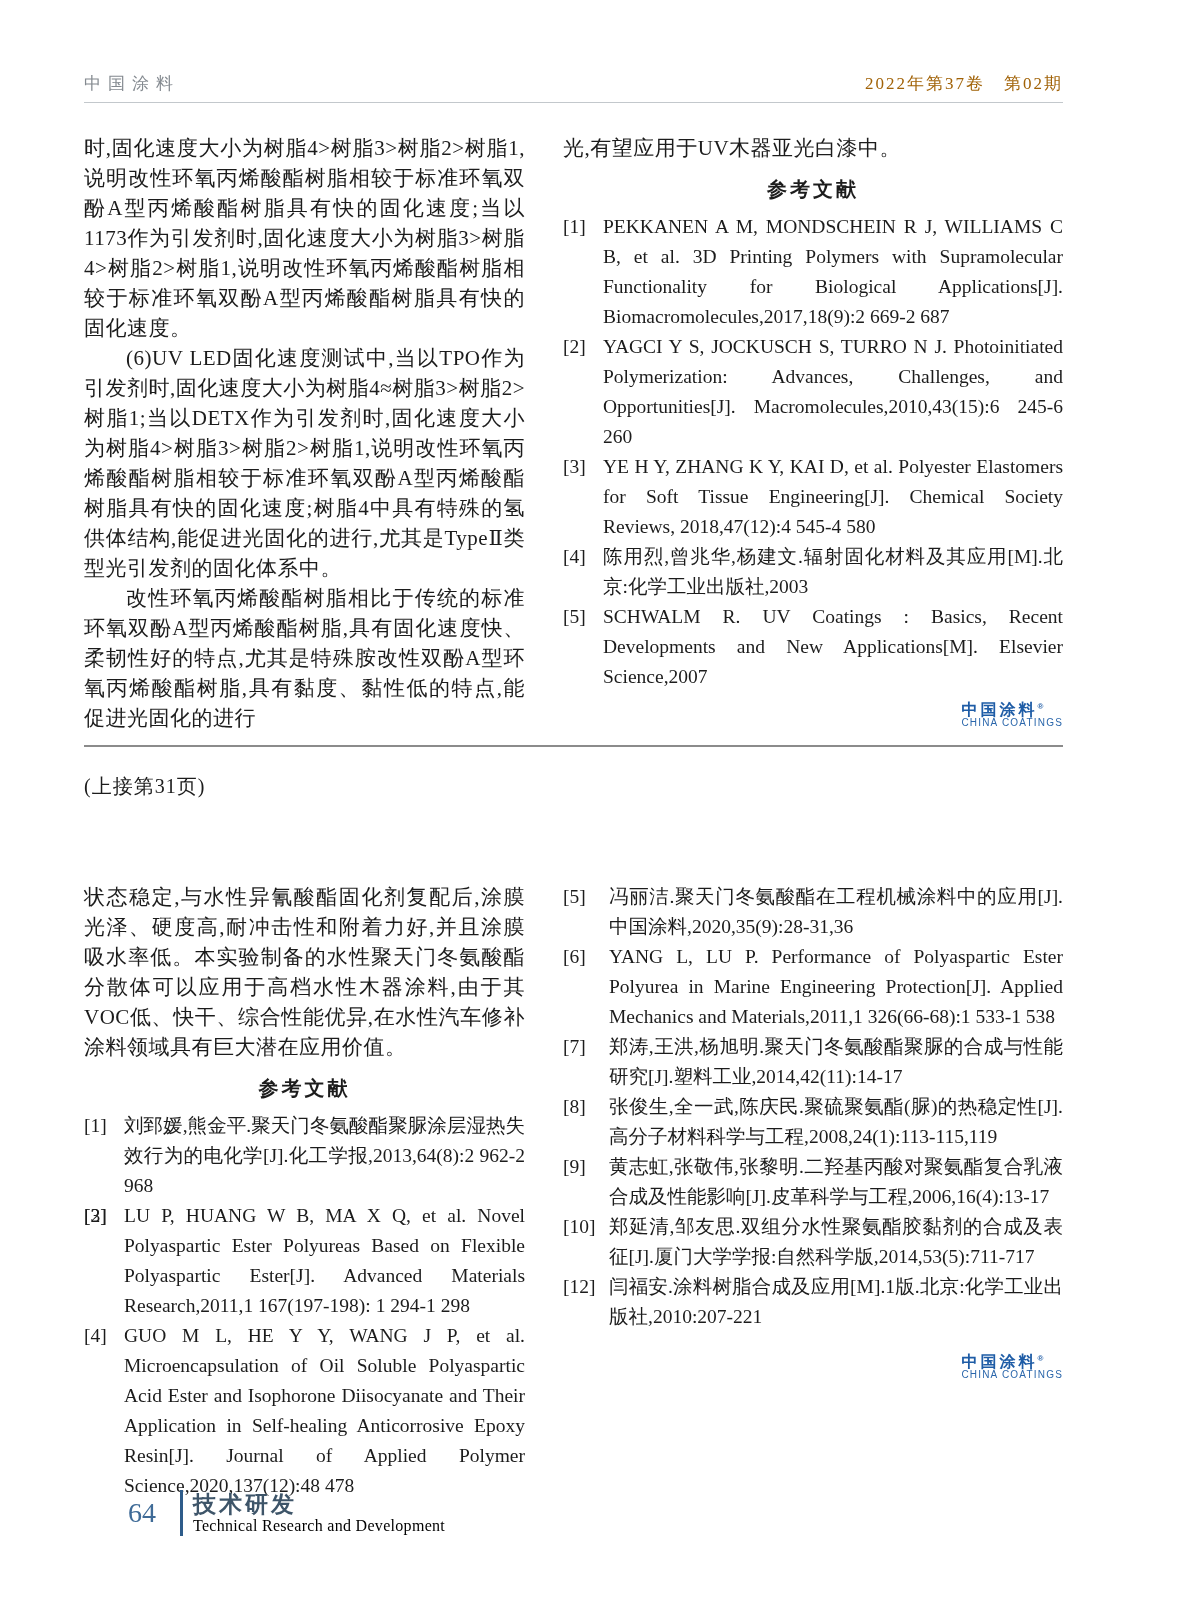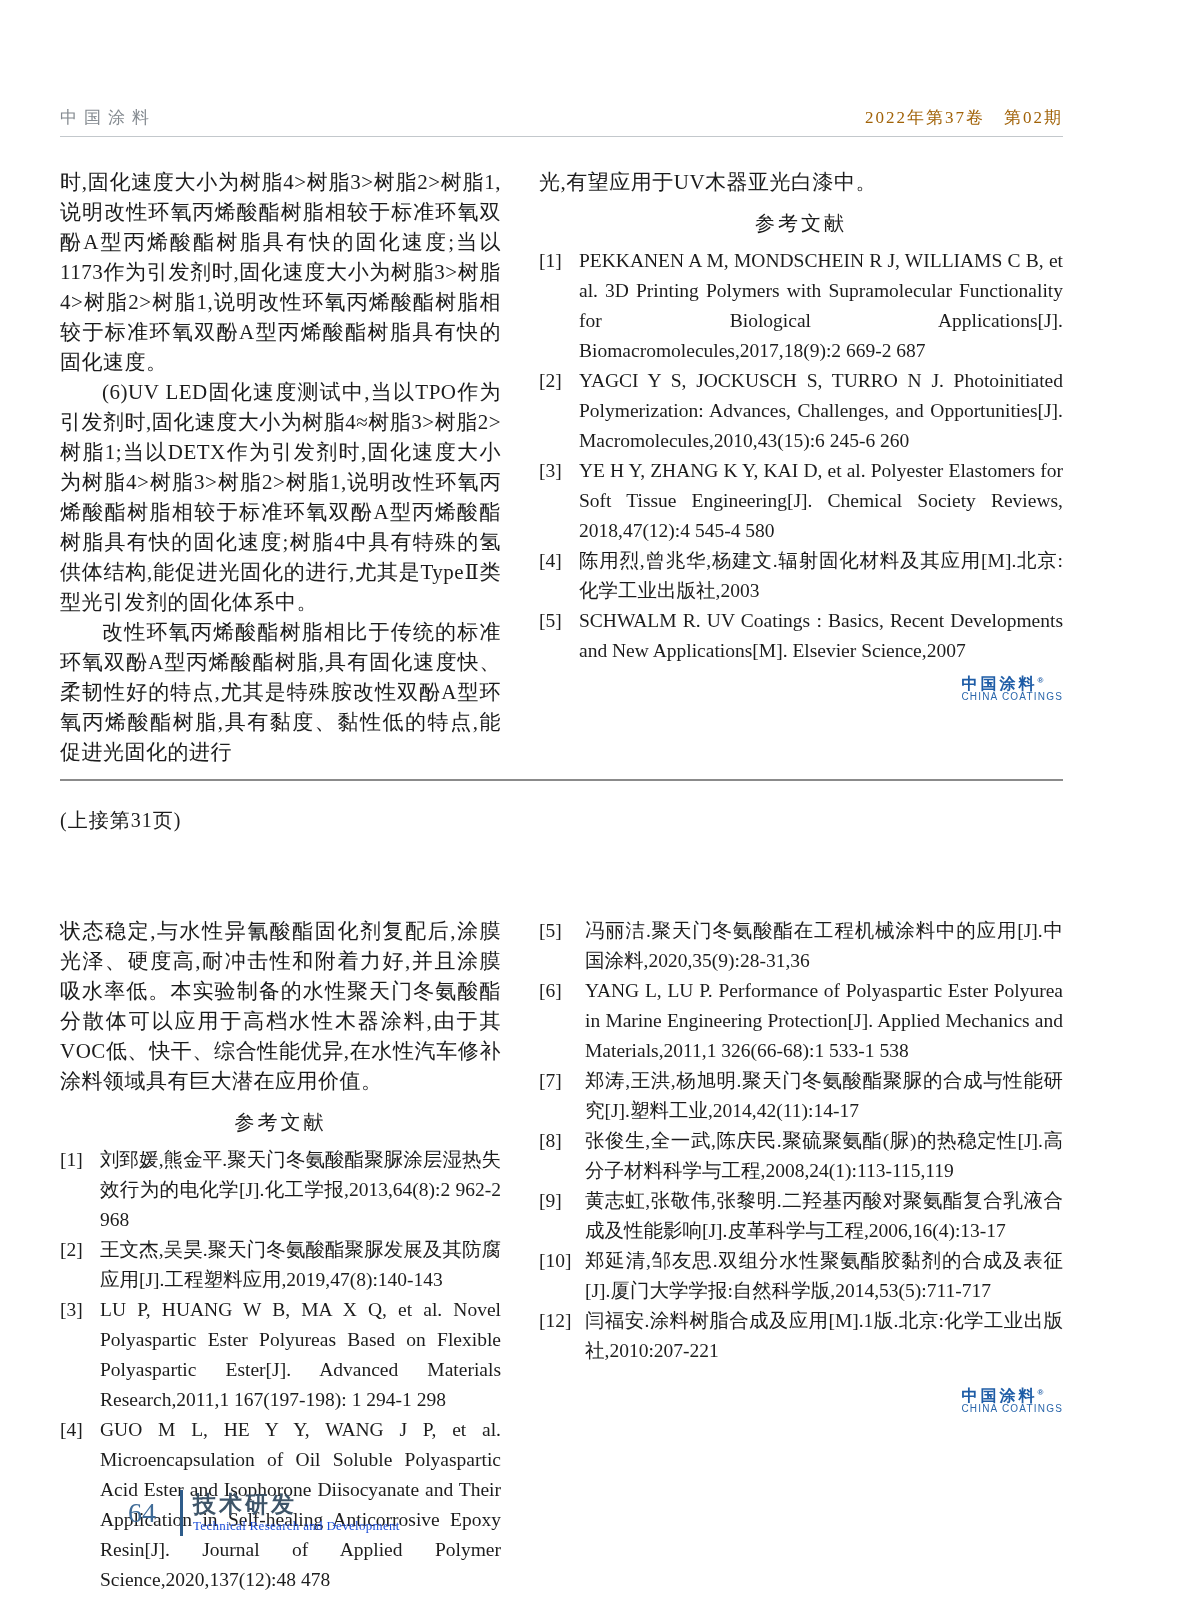--- a/index.html
+++ b/index.html
@@ -1,21 +1,21 @@
 <!DOCTYPE html>
 <html><head>
 <meta charset="utf-8">
 <style>
   html,body { margin:0; padding:0; }
   body {
     width:1187px; height:1600px; position:relative;
     background:#ffffff; color:#1c1c1c;
     font-family:"Liberation Serif","DejaVu Serif",serif;
   }
-  .page-inner { padding-left:60px; padding-right:124px;margin-top:34px; }
+  .page-inner { padding-left:84px; padding-right:124px; }
 
   
   .page-header {
     display:flex; justify-content:space-between; align-items:flex-end;
     padding-top:74px; padding-bottom:8px;
     border-bottom:1px solid #c3c8cc;
   }
   .journal-name { font-size:17px; line-height:20px; color:#848a90; letter-spacing:7px; }
   .issue-info   { font-size:17px; line-height:20px; color:#a16207; letter-spacing:2px; }
 
@@ -28,21 +28,21 @@
 
   
   .body-par {
     margin:0; font-size:21px; line-height:30px;
     text-align:justify; letter-spacing:0.5px;
   }
   .indent { text-indent:2em; }
 
   
   .refs-title {
-    font-weight:normal; text-align:center; font-size:20px;
+    font-weight:bold; text-align:center; font-size:20px;
     margin:13px 0 9px 0; letter-spacing:3px;
   }
   .ref {
     position:relative; padding-left:40px;
     font-size:19.5px; line-height:30px; text-align:justify;
   }
   .ref .num { position:absolute; left:0; top:0; }
   .gutter-wide .ref { padding-left:46px; }
 
   
@@ -72,21 +72,21 @@
   .page-num {
     font-size:28px; color:#3f6b97; margin-right:24px; line-height:46px;
     font-family:"Liberation Serif","DejaVu Serif",serif;
   }
   .footer-bar { width:3px; height:46px; background:#2e5c8a; margin-right:10px; }
   .footer-sec-cn {
     font-family:"Liberation Sans","DejaVu Sans",sans-serif;
     font-weight:bold; font-size:23px; color:#3e5569; letter-spacing:3px; line-height:26px;
   }
   .footer-sec-en {
-    font-size:13px; color:#1d4ed8; line-height:18px; letter-spacing:0.3px;
+    font-size:16px; color:#000000; line-height:18px; letter-spacing:0.3px;
   }
 </style>
 </head>
 <body>
 
 <div class="page-inner">
 
   <div class="page-header">
     <span class="journal-name">中国涂料</span>
     <span class="issue-info">2022年第37卷　第02期</span>
@@ -140,21 +140,20 @@
     <div class="col-a">
       <p class="body-par">状态稳定,与水性异氰酸酯固化剂复配后,涂膜光泽、硬度高,耐冲击性和附着力好,并且涂膜吸水率低。本实验制备的水性聚天门冬氨酸酯分散体可以应用于高档水性木器涂料,由于其VOC低、快干、综合性能优异,在水性汽车修补涂料领域具有巨大潜在应用价值。</p>
       <div class="refs-title">参考文献</div>
 
       <div class="ref">
         <span class="num">[1]</span>
         <span>刘郅媛,熊金平.聚天门冬氨酸酯聚脲涂层湿热失效行为的电化学[J].化工学报,2013,64(8):2 962-2 968</span>
       </div>
       <div class="ref">
         <span class="num">[2]</span>
-        <span>王文杰,吴昊.聚天门冬氨酸酯聚脲发展及其防腐应用[J].工程塑料应用,2019,47(8):140-143</span>
       </div>
       <div class="ref">
         <span class="num">[3]</span>
         <span>LU P, HUANG W B, MA X Q, et al. Novel Polyaspartic Ester Polyureas Based on Flexible Polyaspartic Ester[J]. Advanced Materials Research,2011,1 167(197-198): 1 294-1 298</span>
       </div>
       <div class="ref">
         <span class="num">[4]</span>
         <span>GUO M L,  HE Y Y,  WANG J P, et al. Microencapsulation of Oil Soluble Polyaspartic Acid Ester and Isophorone Diisocyanate and Their Application in Self-healing Anticorrosive Epoxy Resin[J]. Journal of Applied Polymer Science,2020,137(12):48 478</span>
       </div>
     </div>

